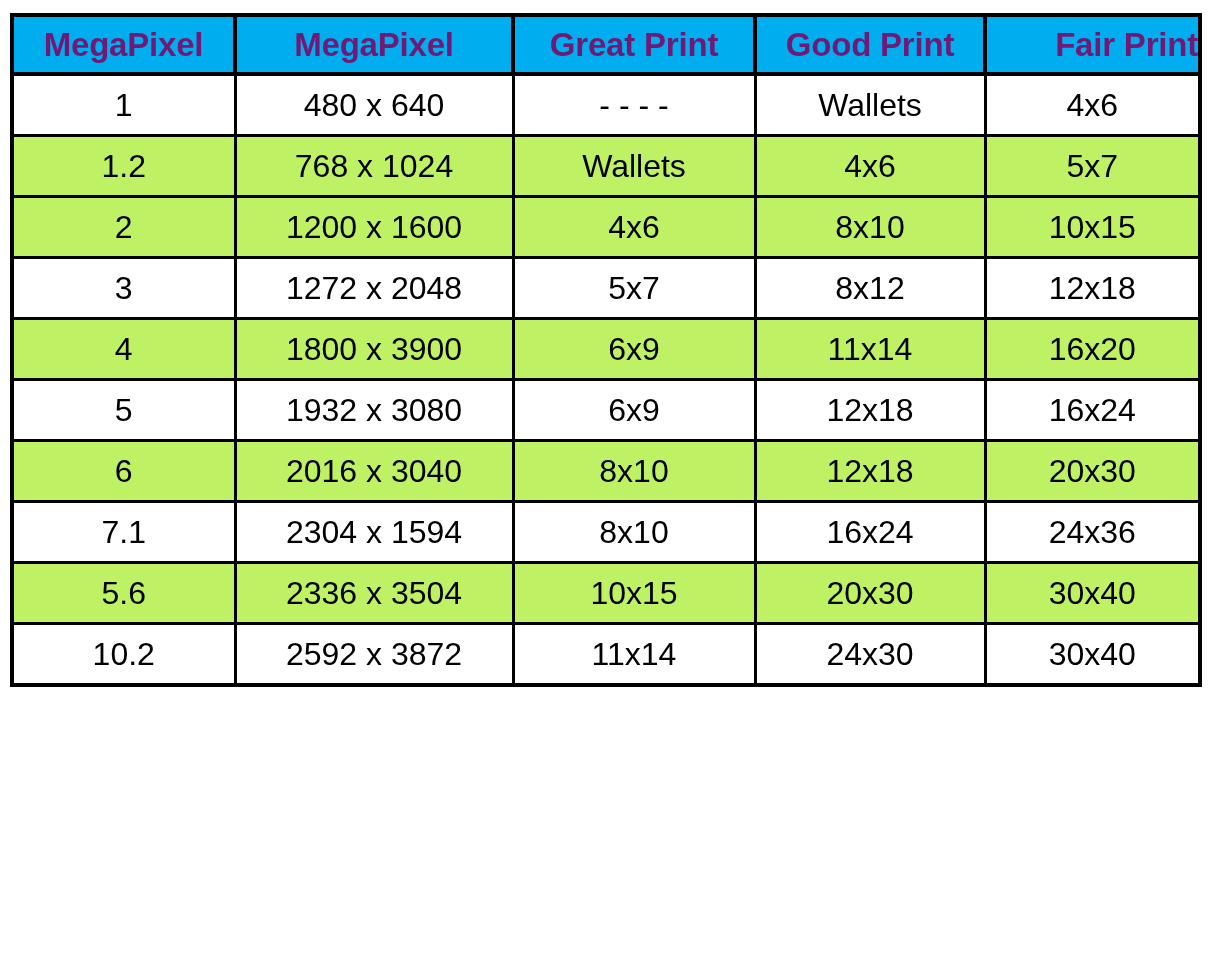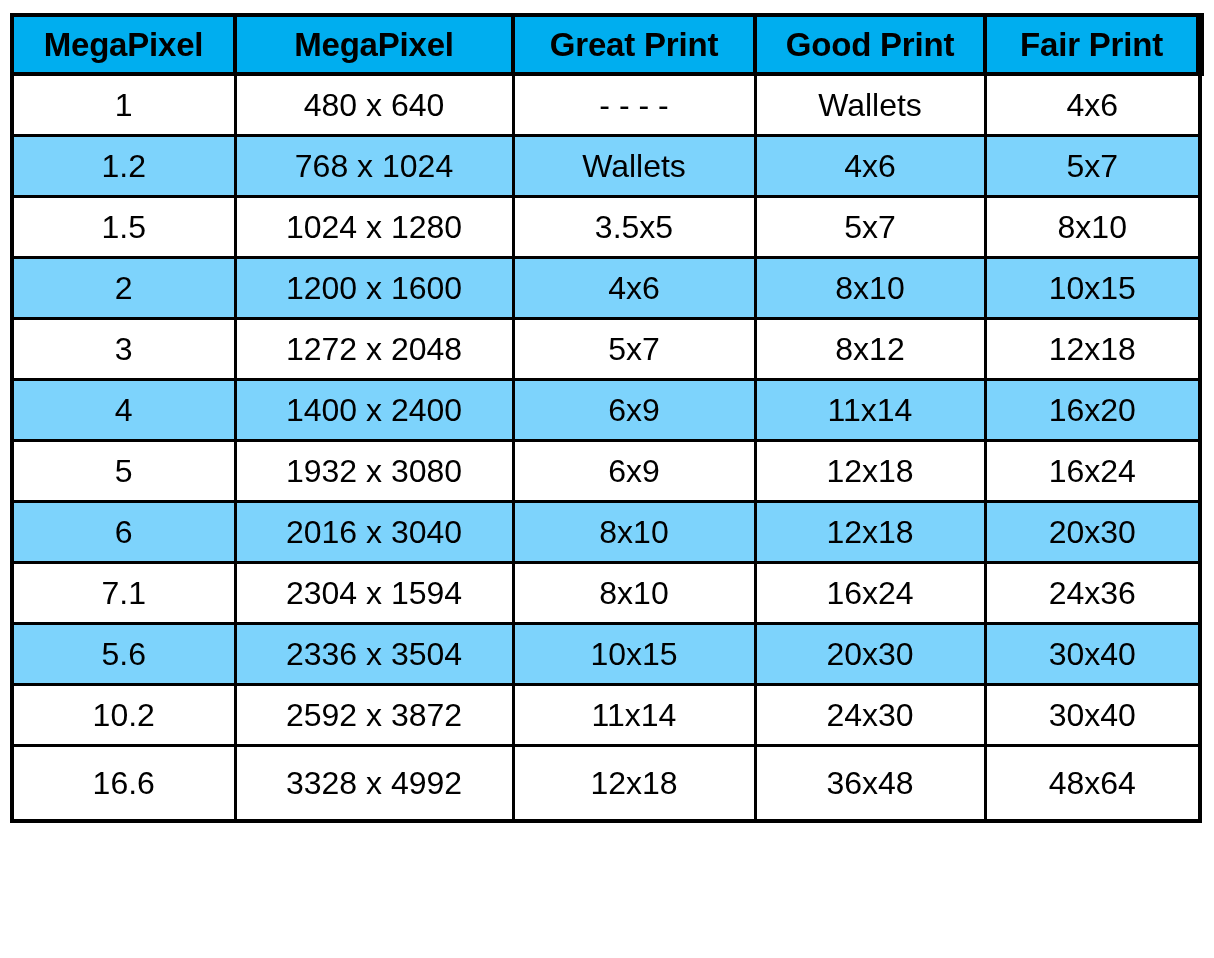--- a/index.html
+++ b/index.html
@@ -33,21 +33,21 @@
   }
 
   table.mp-table col.c0 { width: 223px; }
   table.mp-table col.c1 { width: 278px; }
   table.mp-table col.c2 { width: 242px; }
   table.mp-table col.c3 { width: 230px; }
   table.mp-table col.c4 { width: 215px; }
 
   thead th {
     background: #00AEEF;
-    color: #000000;
+    color: #701a75;
     font-weight: bold;
     font-size: 33px;
     text-align: center;
     height: 55px;
     padding: 0;
     border: 4px solid #000000;
     letter-spacing: -0.2px;
     white-space: nowrap;
   }
 
@@ -56,29 +56,29 @@
     font-size: 32px;
     color: #000000;
     height: 58px;
     padding: 0;
     border: 3px solid #000000;
     white-space: nowrap;
     font-weight: normal;
   }
 
   tbody tr.row-white td { background: #ffffff; }
-  tbody tr.row-gray  td { background: #7dd3fc; }
+  tbody tr.row-gray  td { background: #bef264; }
 
   tbody tr.row-last td { height: 72px; }
 
   
   tbody tr td:first-child { border-left: 4px solid #000000; }
   tbody tr td:last-child  { border-right: 4px solid #000000; }
   thead th:first-child { border-left: 4px solid #000000; }
-  thead th:last-child  { border-right: 8px solid #000000; }
+  thead th:last-child  { border-right: 4px solid #000000; text-align: right; }
 </style>
 </head>
 <body>
 
 <div id="table-wrap">
   <table class="mp-table">
     <colgroup>
       <col class="c0">
         <col class="c1">
         <col class="c2">
@@ -102,44 +102,37 @@
           <td>Wallets</td>
           <td>4x6</td>
         </tr>
         <tr class="row-gray">
           <td>1.2</td>
           <td>768 x 1024</td>
           <td>Wallets</td>
           <td>4x6</td>
           <td>5x7</td>
         </tr>
-        <tr class="row-white">
-          <td>1.5</td>
-          <td>1024 x 1280</td>
-          <td>3.5x5</td>
-          <td>5x7</td>
-          <td>8x10</td>
-        </tr>
         <tr class="row-gray">
           <td>2</td>
           <td>1200 x 1600</td>
           <td>4x6</td>
           <td>8x10</td>
           <td>10x15</td>
         </tr>
         <tr class="row-white">
           <td>3</td>
           <td>1272 x 2048</td>
           <td>5x7</td>
           <td>8x12</td>
           <td>12x18</td>
         </tr>
         <tr class="row-gray">
           <td>4</td>
-          <td>1400 x 2400</td>
+          <td>1800 x 3900</td>
           <td>6x9</td>
           <td>11x14</td>
           <td>16x20</td>
         </tr>
         <tr class="row-white">
           <td>5</td>
           <td>1932 x 3080</td>
           <td>6x9</td>
           <td>12x18</td>
           <td>16x24</td>
@@ -165,22 +158,15 @@
           <td>20x30</td>
           <td>30x40</td>
         </tr>
         <tr class="row-white">
           <td>10.2</td>
           <td>2592 x 3872</td>
           <td>11x14</td>
           <td>24x30</td>
           <td>30x40</td>
         </tr>
-        <tr class="row-white row-last">
-          <td>16.6</td>
-          <td>3328 x 4992</td>
-          <td>12x18</td>
-          <td>36x48</td>
-          <td>48x64</td>
-        </tr>
       </tbody>
   </table>
 </div>
 
 </body></html>

